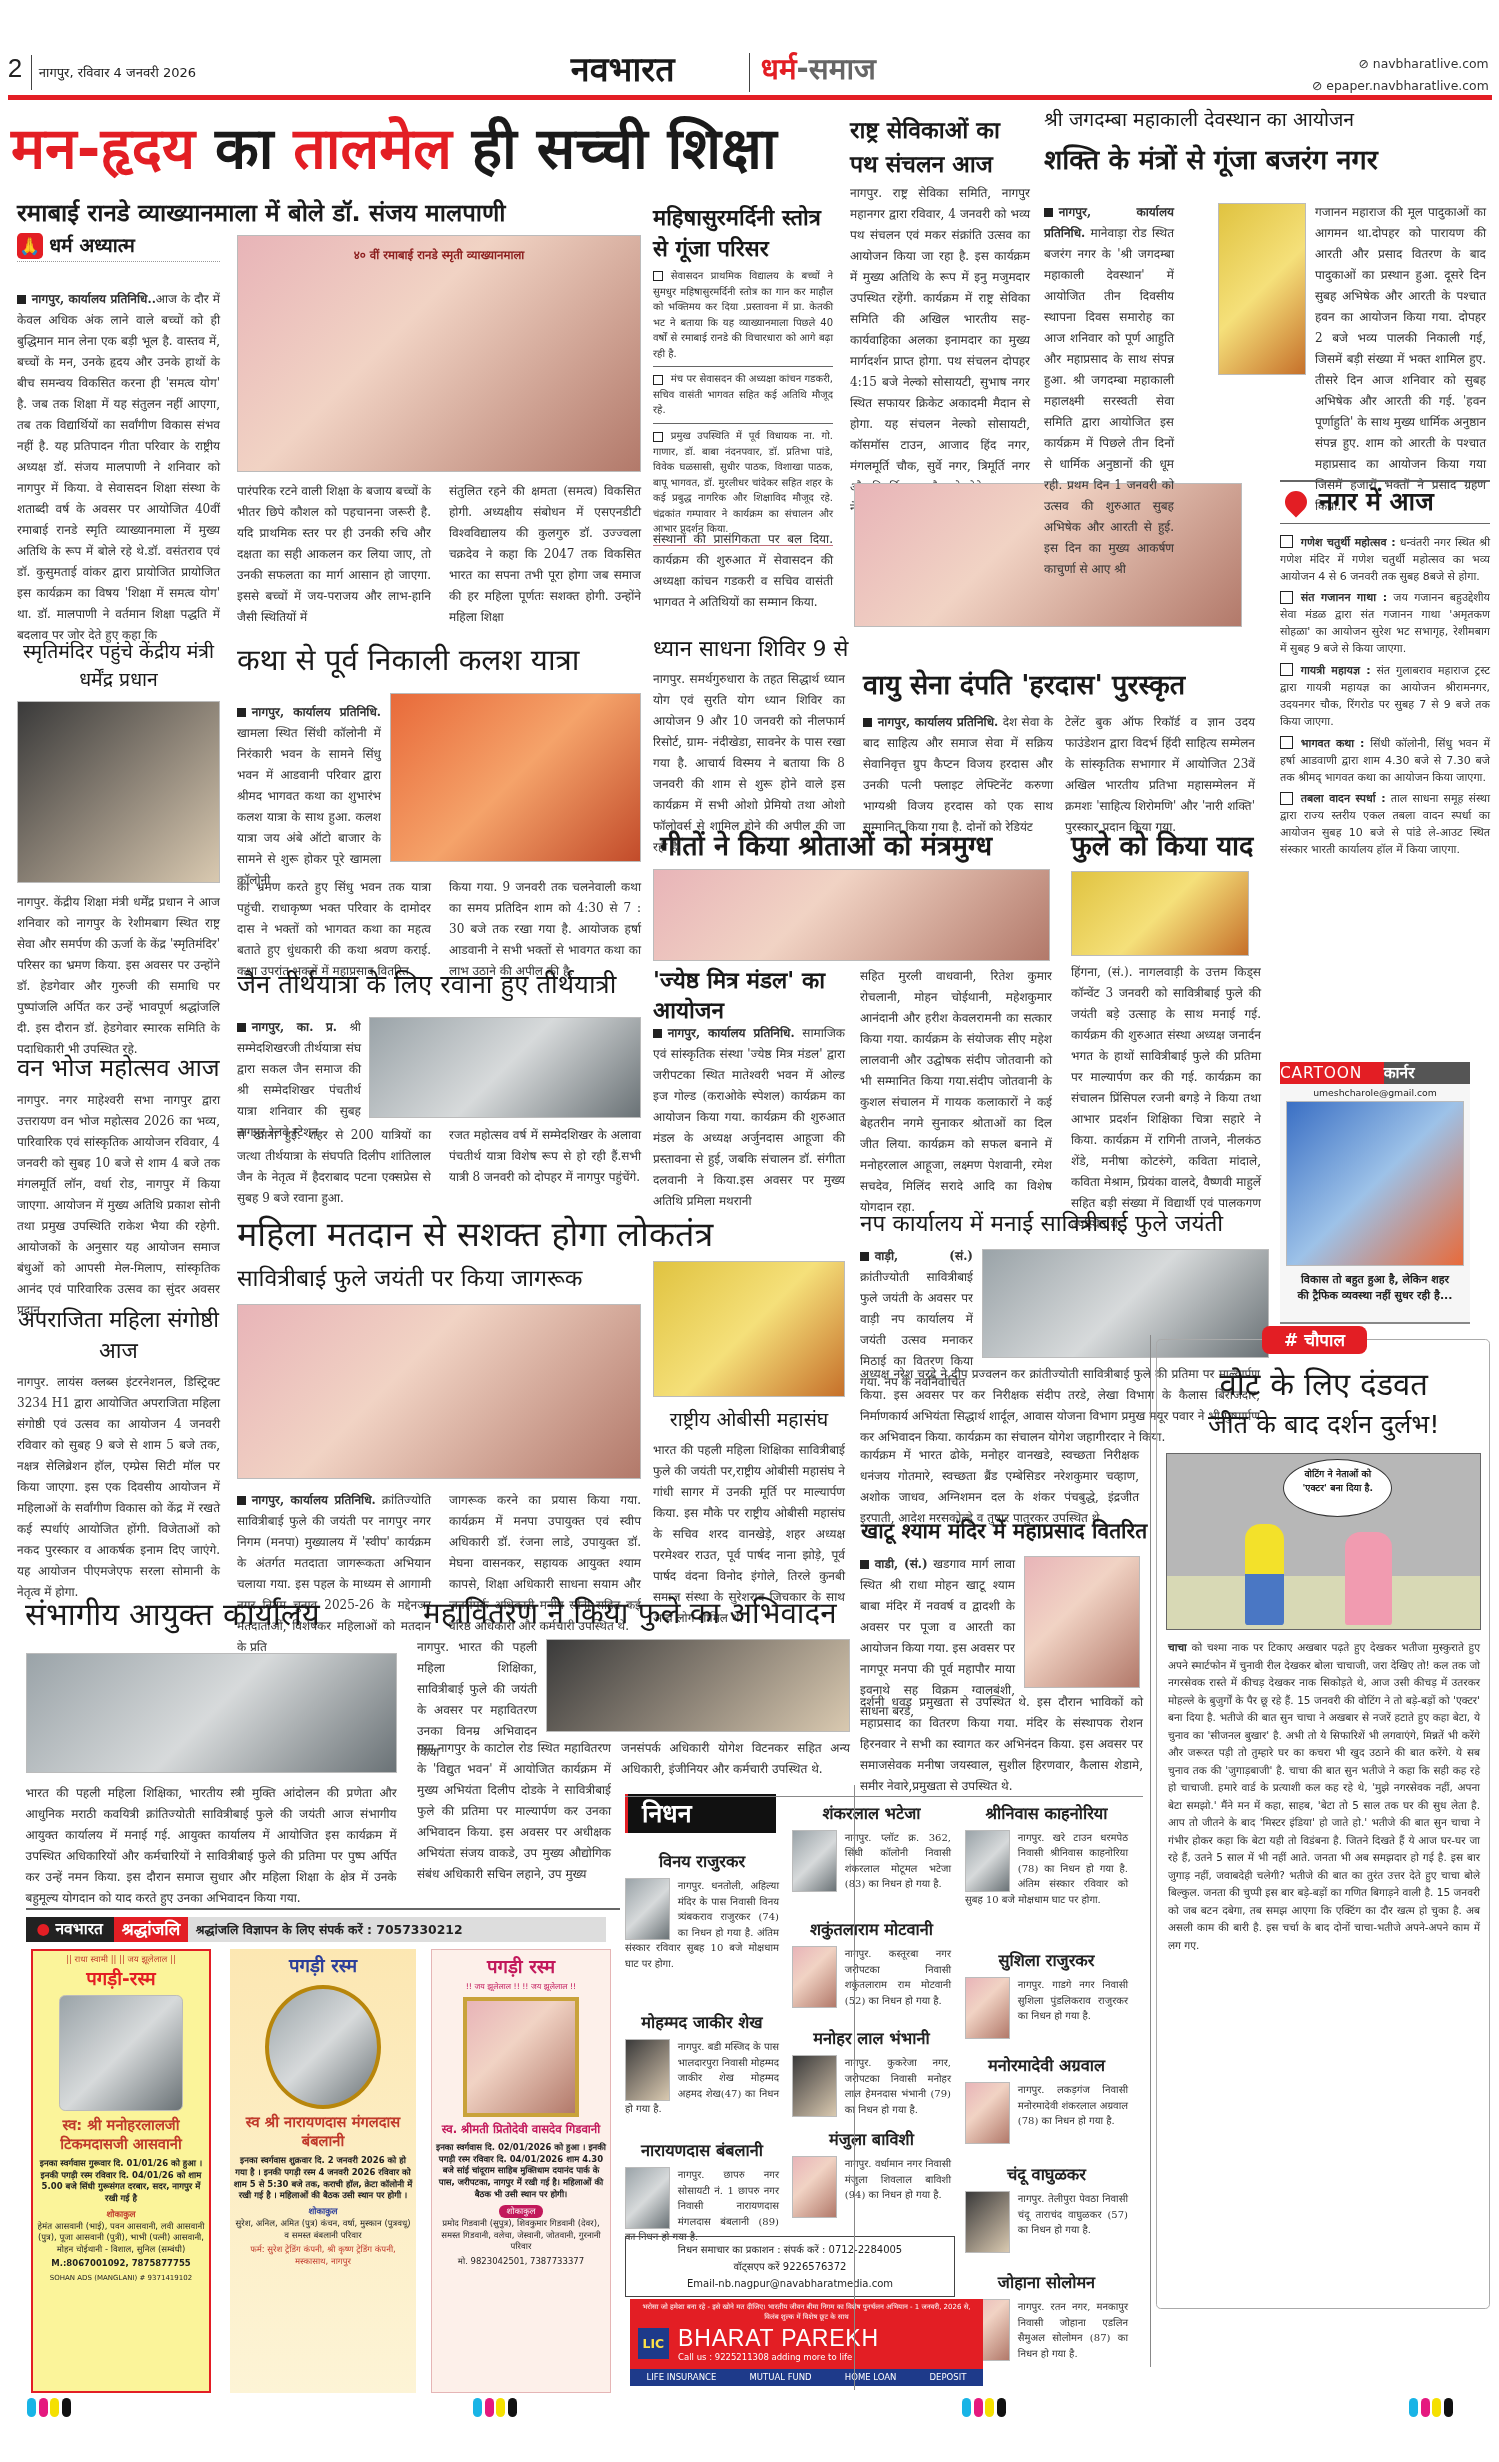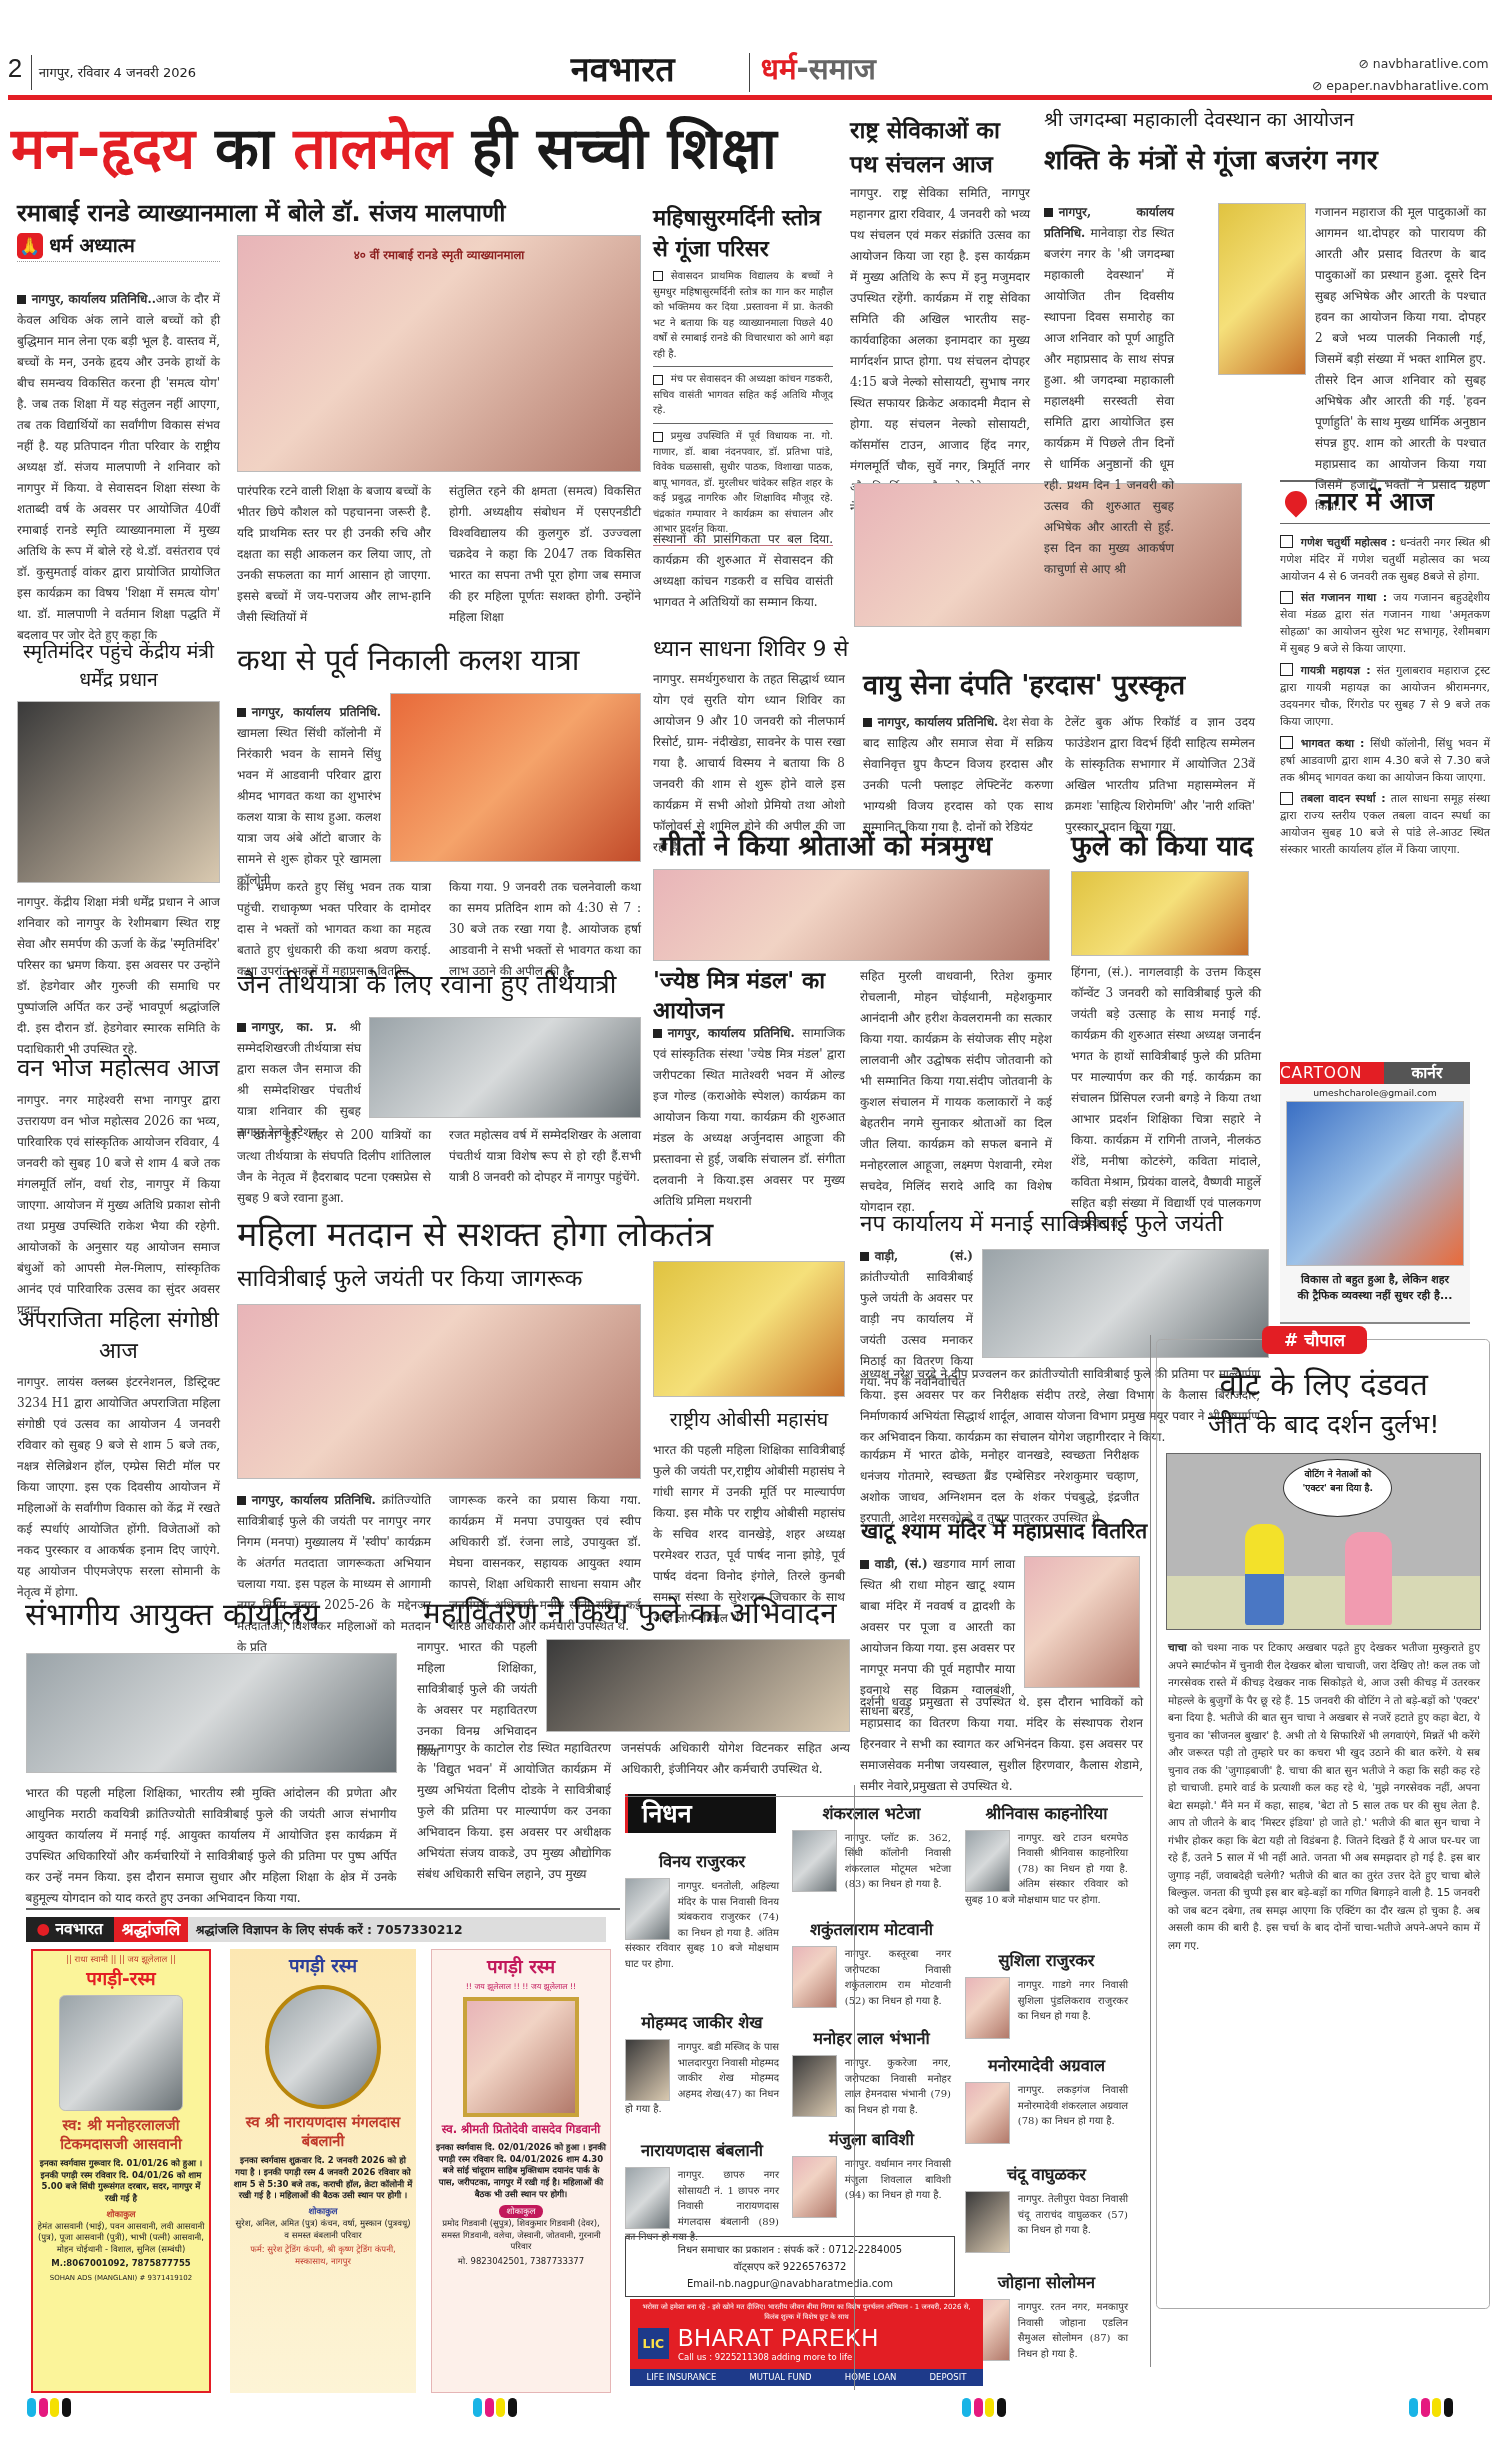--- a/index.html
+++ b/index.html
@@ -95,21 +95,21 @@
     <div class="item"><span class="box"></span><b>संत गजानन गाथा :</b> <span>जय गजानन बहुउद्देशीय सेवा मंडळ द्वारा संत गजानन गाथा 'अमृतकण सोहळा' का आयोजन सुरेश भट सभागृह, रेशीमबाग में सुबह 9 बजे से किया जाएगा.</span></div>
     <div class="item"><span class="box"></span><b>गायत्री महायज्ञ :</b> <span>संत गुलाबराव महाराज ट्रस्ट द्वारा गायत्री महायज्ञ का आयोजन श्रीरामनगर, उदयनगर चौक, रिंगरोड पर सुबह 7 से 9 बजे तक किया जाएगा.</span></div>
     <div class="item"><span class="box"></span><b>भागवत कथा :</b> <span>सिंधी कॉलोनी, सिंधु भवन में हर्षा आडवाणी द्वारा शाम 4.30 बजे से 7.30 बजे तक श्रीमद् भागवत कथा का आयोजन किया जाएगा.</span></div>
     <div class="item"><span class="box"></span><b>तबला वादन स्पर्धा :</b> <span>ताल साधना समूह संस्था द्वारा राज्य स्तरीय एकल तबला वादन स्पर्धा का आयोजन सुबह 10 बजे से पांडे ले-आउट स्थित संस्कार भारती कार्यालय हॉल में किया जाएगा.</span></div>
   </div>
 </div>
 
 <div class="abs" style="left:1280px;top:1062px;width:190px;height:262px;background:#f6f6f6;border-bottom:2.3px solid #888">
   <div style="display:flex;height:22px">
     <span style="background:#e31e24;color:#fff;flex:1.2;text-align:left;font-size:15.5px;line-height:22px;letter-spacing:0.8px">CARTOON</span>
-    <span class="hl" style="background:#555;color:#fff;flex:1;text-align:center;font-size:15.5px;line-height:22px">कार्नर</span>
+    <span class="hl" style="background:#555;color:#fff;flex:1;text-align:left;font-size:15.5px;line-height:22px">कार्नर</span>
   </div>
   <div style="text-align:center;font-size:9.3px;margin:3.1px 0">umeshcharole@gmail.com</div>
   <div class="photo blue" style="margin:0 6.2px;height:165px"></div>
   <div style="text-align:center;font-size:11px;line-height:15.5px;padding:6.2px 15.5px;font-weight:bold">विकास तो बहुत हुआ है, लेकिन शहर की ट्रैफिक व्यवस्था नहीं सुधर रही है...</div>
 </div>
 
 <div class="abs hl" style="left:17px;top:638px;width:203px;font-size:19.4px;line-height:28px;text-align:center;font-weight:normal">स्मृतिमंदिर पहुंचे केंद्रीय मंत्री धर्मेंद्र प्रधान</div>
 <div class="abs photo dark" style="left:17px;top:701px;width:203px;height:182px"></div>
 <div class="abs body" style="left:17px;top:892px;width:203px">नागपुर. केंद्रीय शिक्षा मंत्री धर्मेंद्र प्रधान ने आज शनिवार को नागपुर के रेशीमबाग स्थित राष्ट्र सेवा और समर्पण की ऊर्जा के केंद्र 'स्मृतिमंदिर' परिसर का भ्रमण किया. इस अवसर पर उन्होंने डॉ. हेडगेवार और गुरुजी की समाधि पर पुष्पांजलि अर्पित कर उन्हें भावपूर्ण श्रद्धांजलि दी. इस दौरान डॉ. हेडगेवार स्मारक समिति के पदाधिकारी भी उपस्थित रहे.</div>
 

